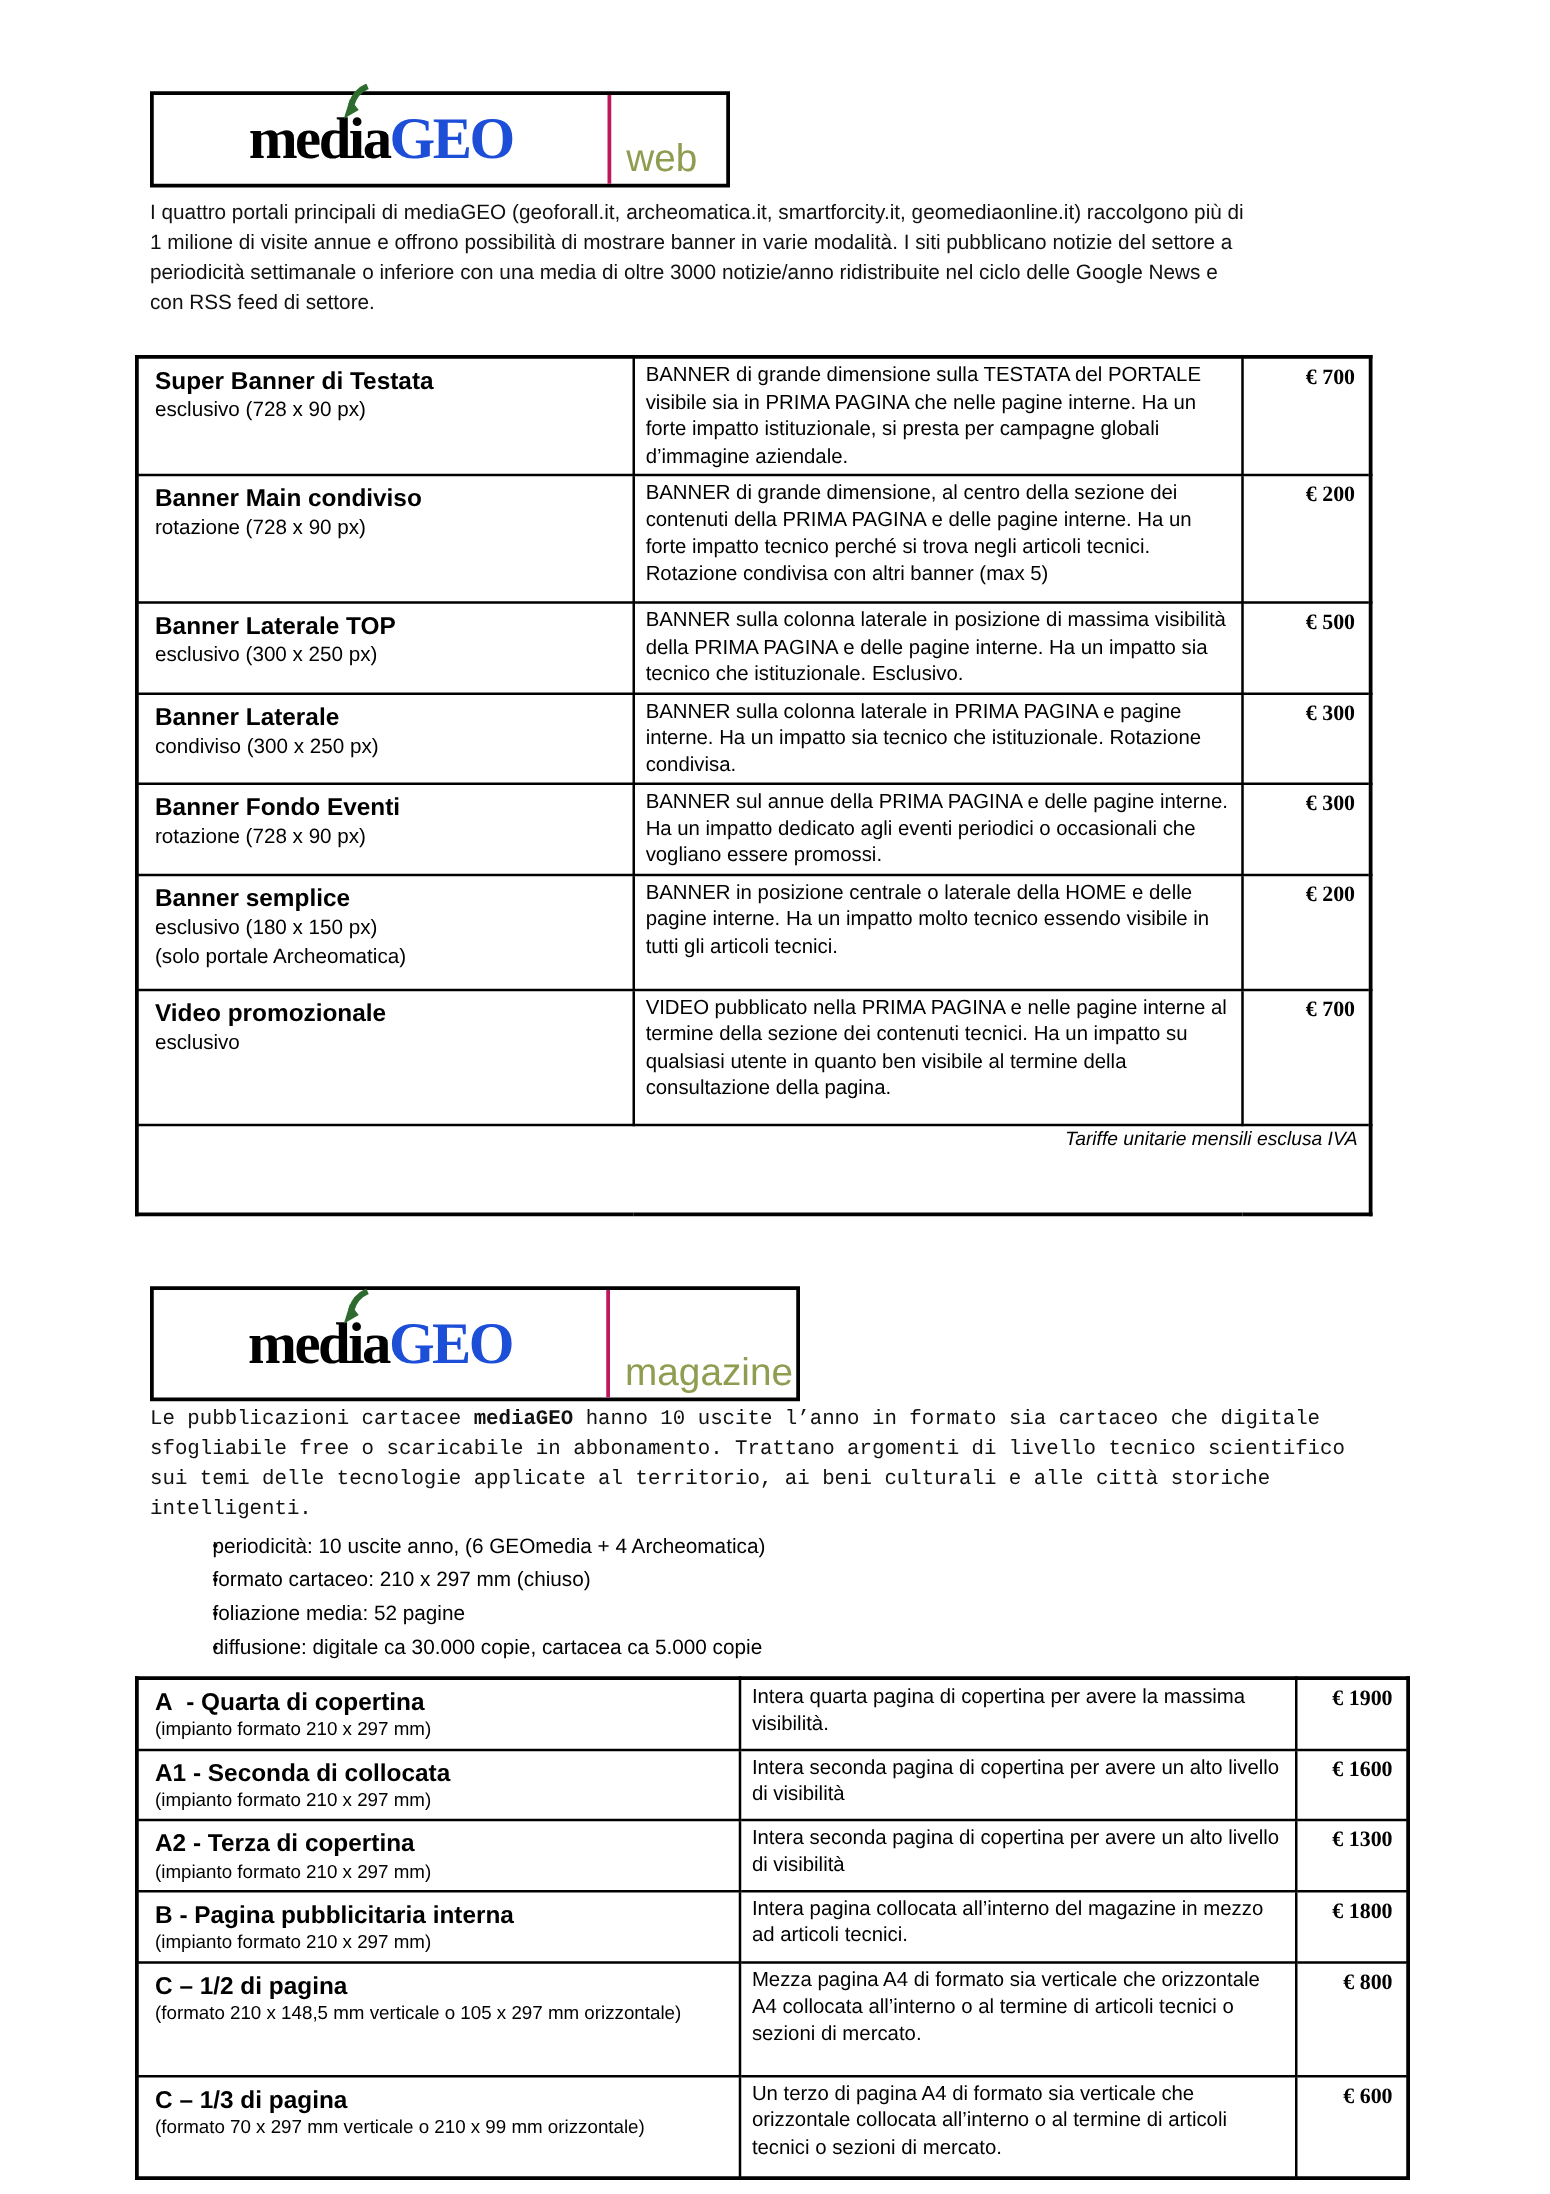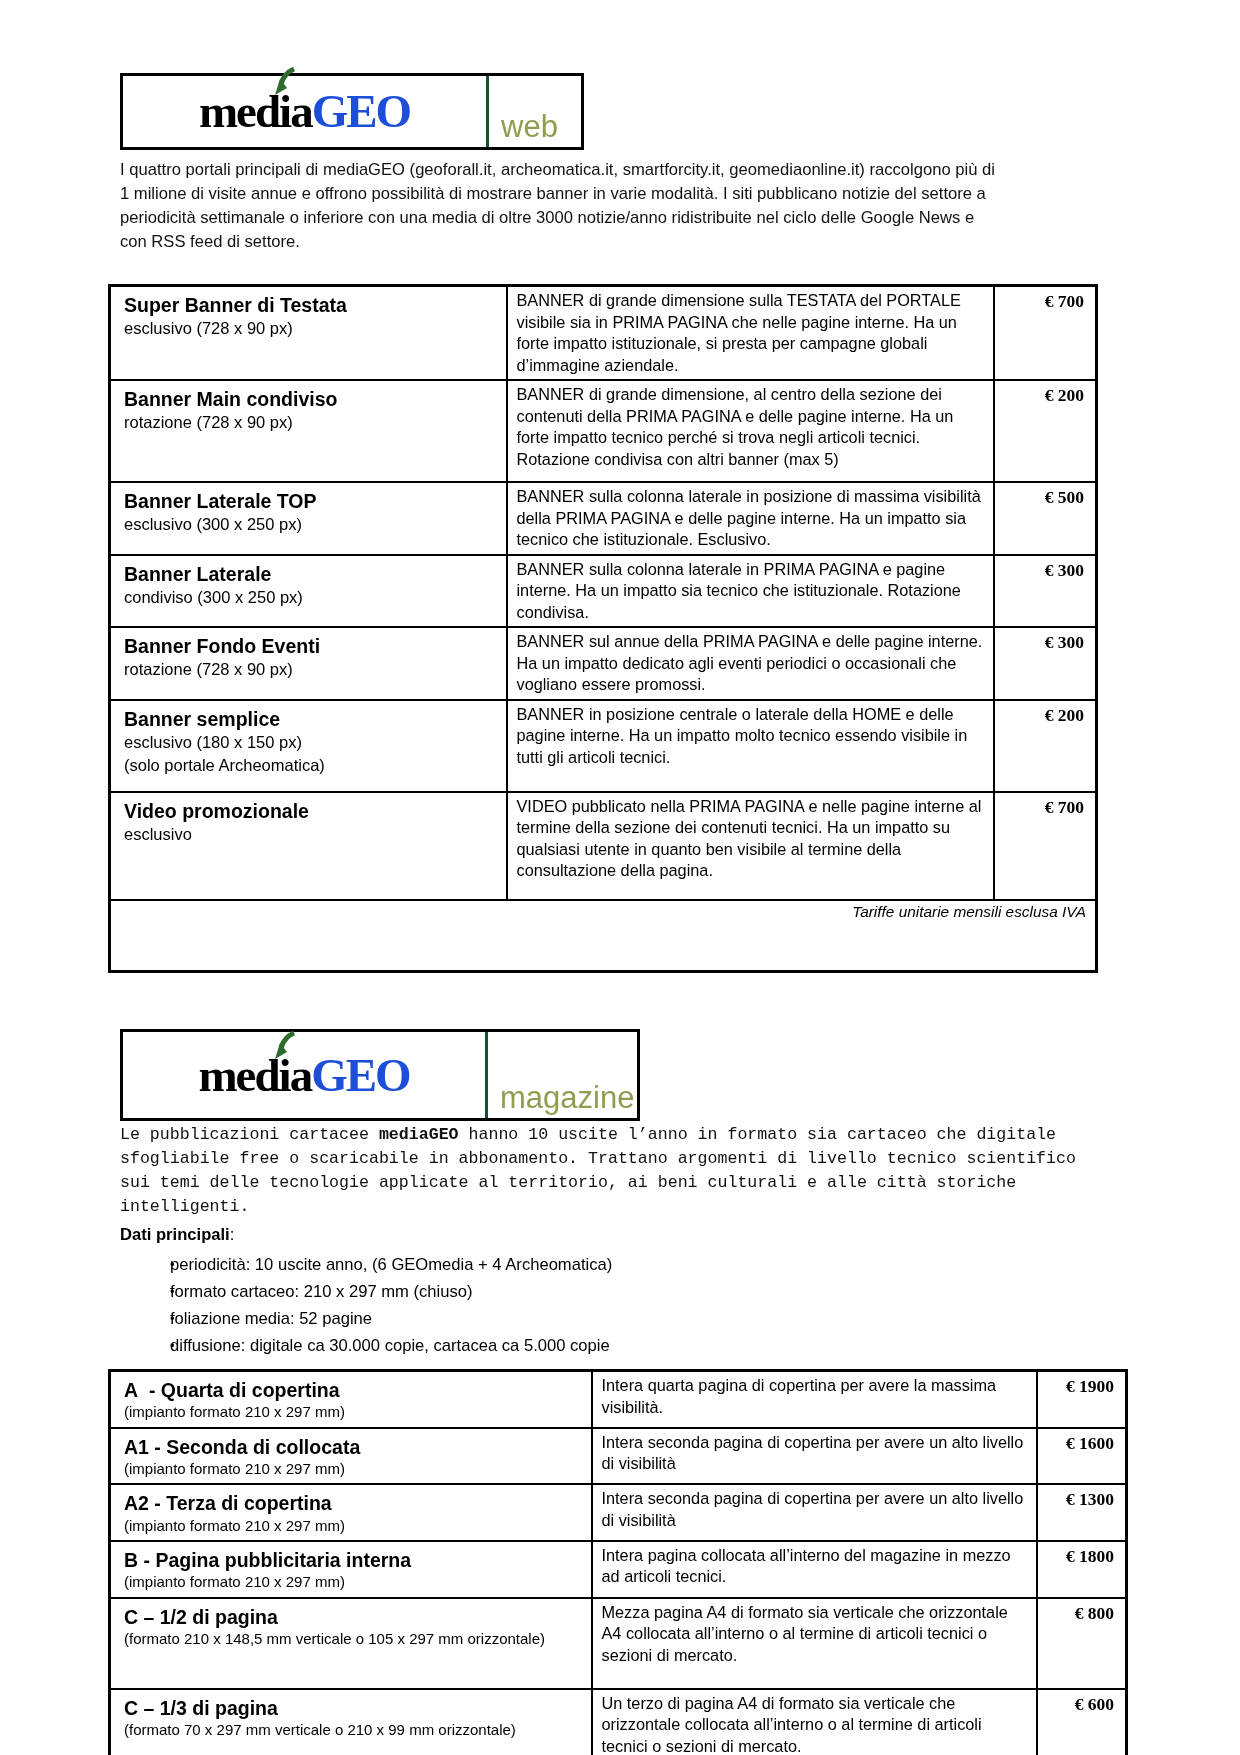--- a/index.html
+++ b/index.html
@@ -18,21 +18,21 @@
     flex:1; display:flex; align-items:center; justify-content:center;
   }
   .brand {
     font-family:"Liberation Serif", serif; font-weight:bold;
     font-size:47px; letter-spacing:-2px; line-height:1; white-space:nowrap;
   }
   .brand .geo-part { color:#1d4ed8;text-align:right; }
   .i-wrap { position:relative; display:inline-block; }
   .i-wrap svg { position:absolute; left:-7px; top:-21px; }
   .label-cell {
-    border-left:3px solid #14532d; display:flex; align-items:flex-end;
+    border-left:3px solid #be185d; display:flex; align-items:flex-end;
   }
   .brand-label {
     font-size:31px; color:#8e9d4f; padding:0 8px 5px 12px; line-height:1;
   }
   .logo-web { width:464px; height:77px; }
   .logo-web .label-cell { width:95px; }
   .logo-mag { width:520px; height:92px; }
   .logo-mag .label-cell { width:152px; }
 
   
@@ -197,21 +197,20 @@
               </svg></span><span>a</span><span class="geo-part">GEO</span>
         </span>
       </div>
       <div class="label-cell">
         <span class="brand-label">magazine</span>
       </div>
     </div>
 
     <p class="intro intro-mag"><span>Le pubblicazioni cartacee </span><b>mediaGEO</b><span>  hanno 10 uscite l’anno in formato sia cartaceo che digitale sfogliabile free o scaricabile in abbonamento. Trattano argomenti di livello tecnico scientifico sui temi delle tecnologie applicate al territorio, ai beni culturali e alle città storiche intelligenti.</span></p>
 
-    <div class="dati-line"><b>Dati principali</b><span>:</span></div>
 
     <div class="bullets">
 
         <div class="bullet-row">
           <span class="bullet-dot">•</span>
           <span class="bullet-text">periodicità: 10 uscite anno, (6 GEOmedia + 4 Archeomatica)</span>
         </div>
 
         <div class="bullet-row">
           <span class="bullet-dot">•</span>

